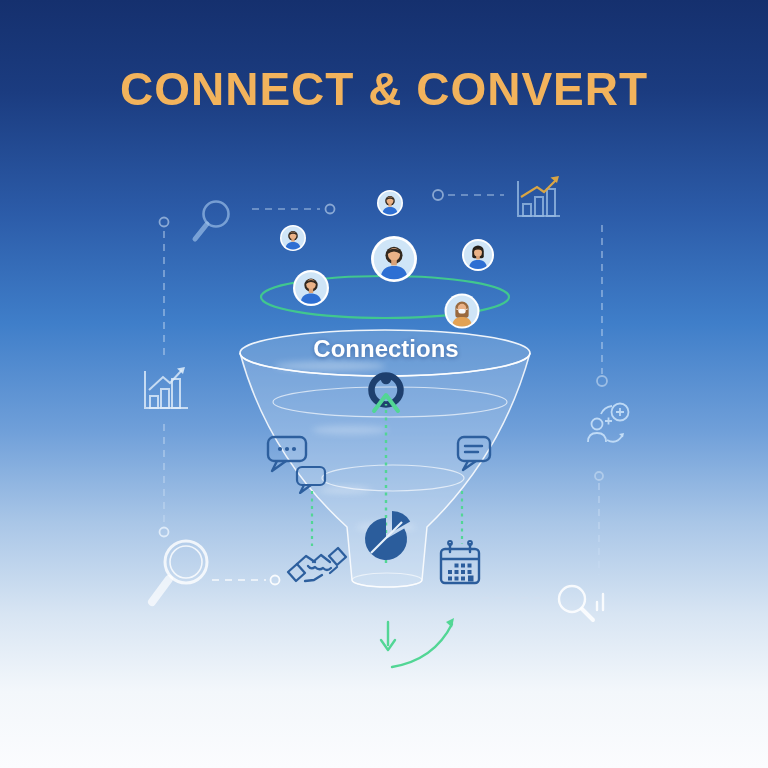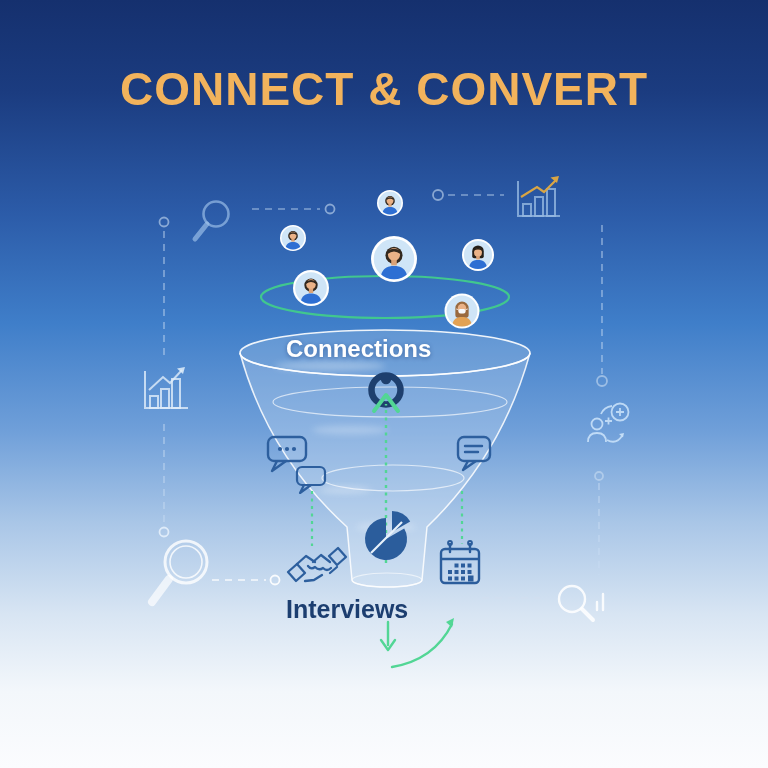--- a/index.html
+++ b/index.html
@@ -6,21 +6,21 @@
   .canvas{
     position:relative;width:768px;height:768px;overflow:hidden;
     font-family:"Liberation Sans",sans-serif;
     background:linear-gradient(180deg,#15306e 0%,#1b3c80 12%,#2c5ca9 28%,#3f7ec9 42%,#6f9fd9 56%,#a9c6e7 68%,#d8e5f3 80%,#f3f7fb 90%,#fbfcfe 100%);
   }
   .layer{position:absolute;left:0;top:0;}
   .title{
     position:absolute;top:62px;left:0;width:100%;text-align:center;
     font-size:46px;font-weight:700;letter-spacing:1px;color:#f2b35c;
   }
-  .stage{position:absolute;font-weight:700;text-align:left;}
+  .stage{position:absolute;font-weight:700;text-align:center;}
   .stage-connections{top:335px;left:286px;width:200px;font-size:24px;color:#ffffff;text-shadow:0 1px 4px rgba(20,50,110,.45);}
   .stage-conversations{top:432px;left:278px;width:220px;font-size:24px;color:#ffffff;text-shadow:0 1px 4px rgba(20,50,110,.4);}
   .stage-interviews{top:595px;left:286px;width:200px;font-size:25px;color:#1c3e70;}
 </style>
 </head>
 <body>
 
 <div class="canvas">
 
 <svg class="layer" width="768" height="768" viewBox="0 0 768 768">
@@ -233,15 +233,14 @@
     <path d="M381,640 L388,650 L395,640"></path>
   </g>
   <g>
     <path d="M392,667 Q434,660 452,624" fill="none" stroke="#52d695" stroke-width="2.4" stroke-linecap="round"></path>
     <path d="M454,618 l-8,4 6,5.5 z" fill="#52d695"></path>
   </g>
 </svg>
 
 <div class="title">CONNECT &amp; CONVERT</div>
 <div class="stage stage-connections">Connections</div>
-<div class="stage stage-interviews">Interviews</div>
 
 </div>
 
 </body></html>

